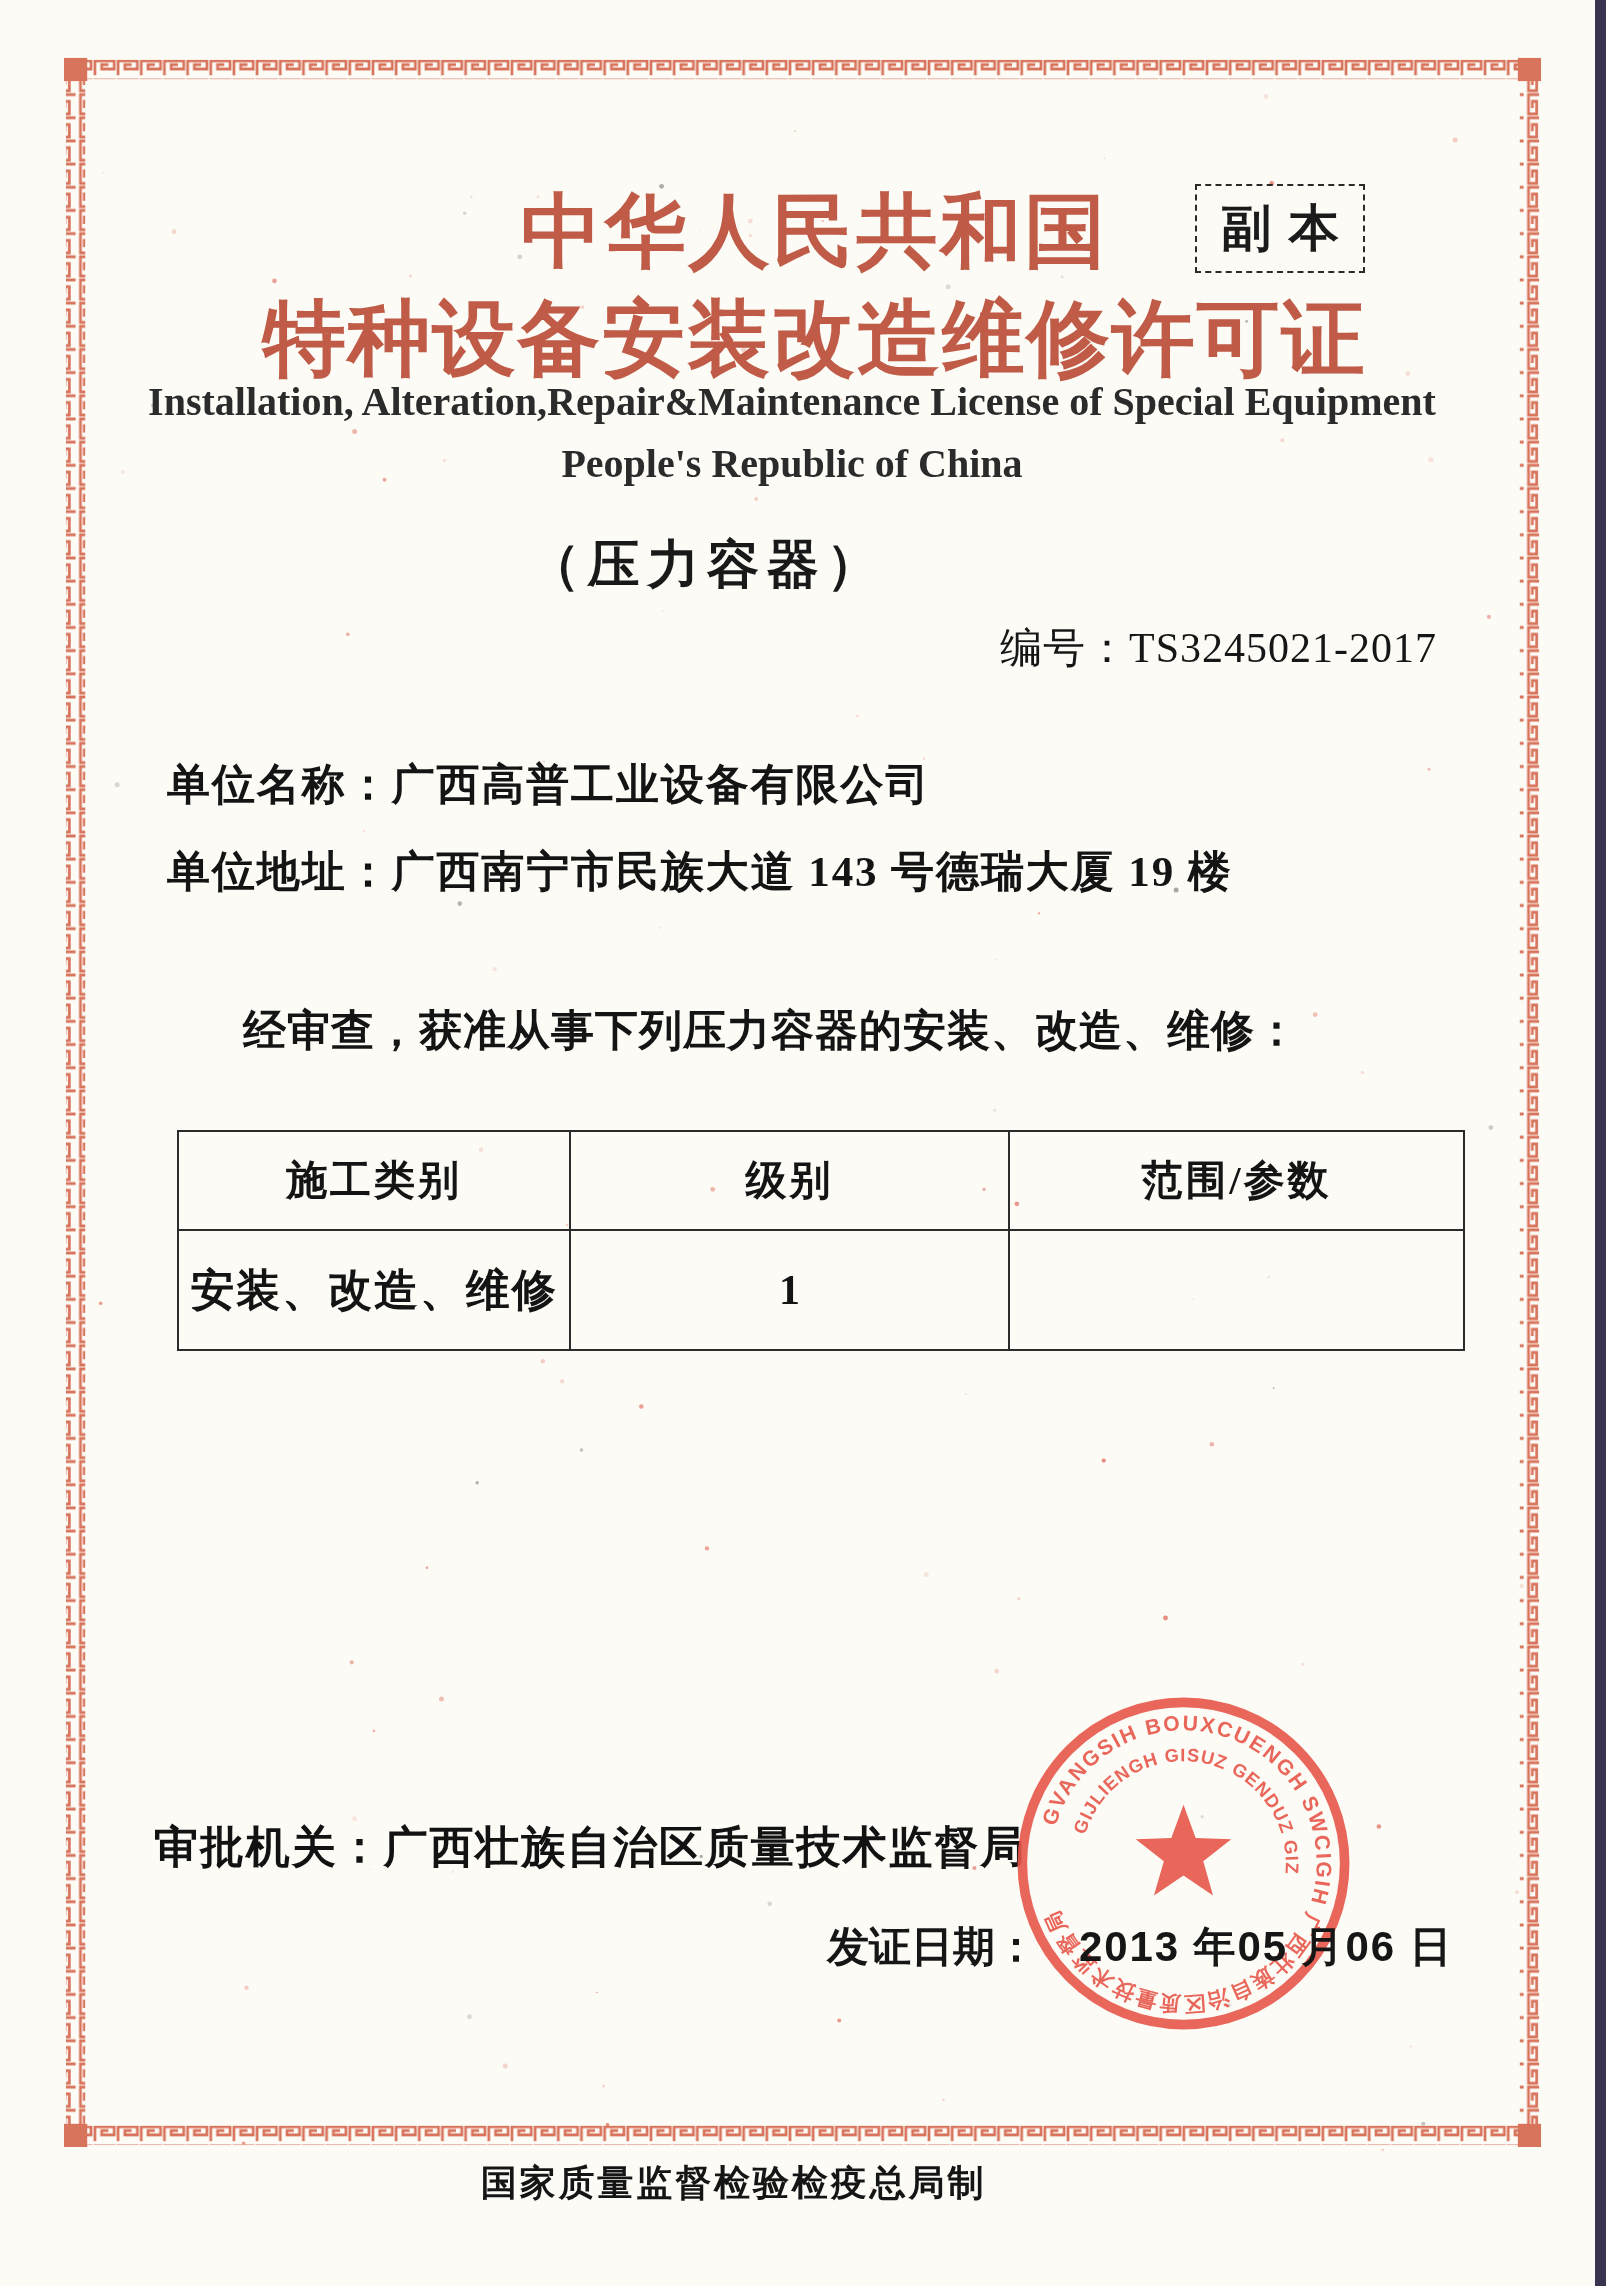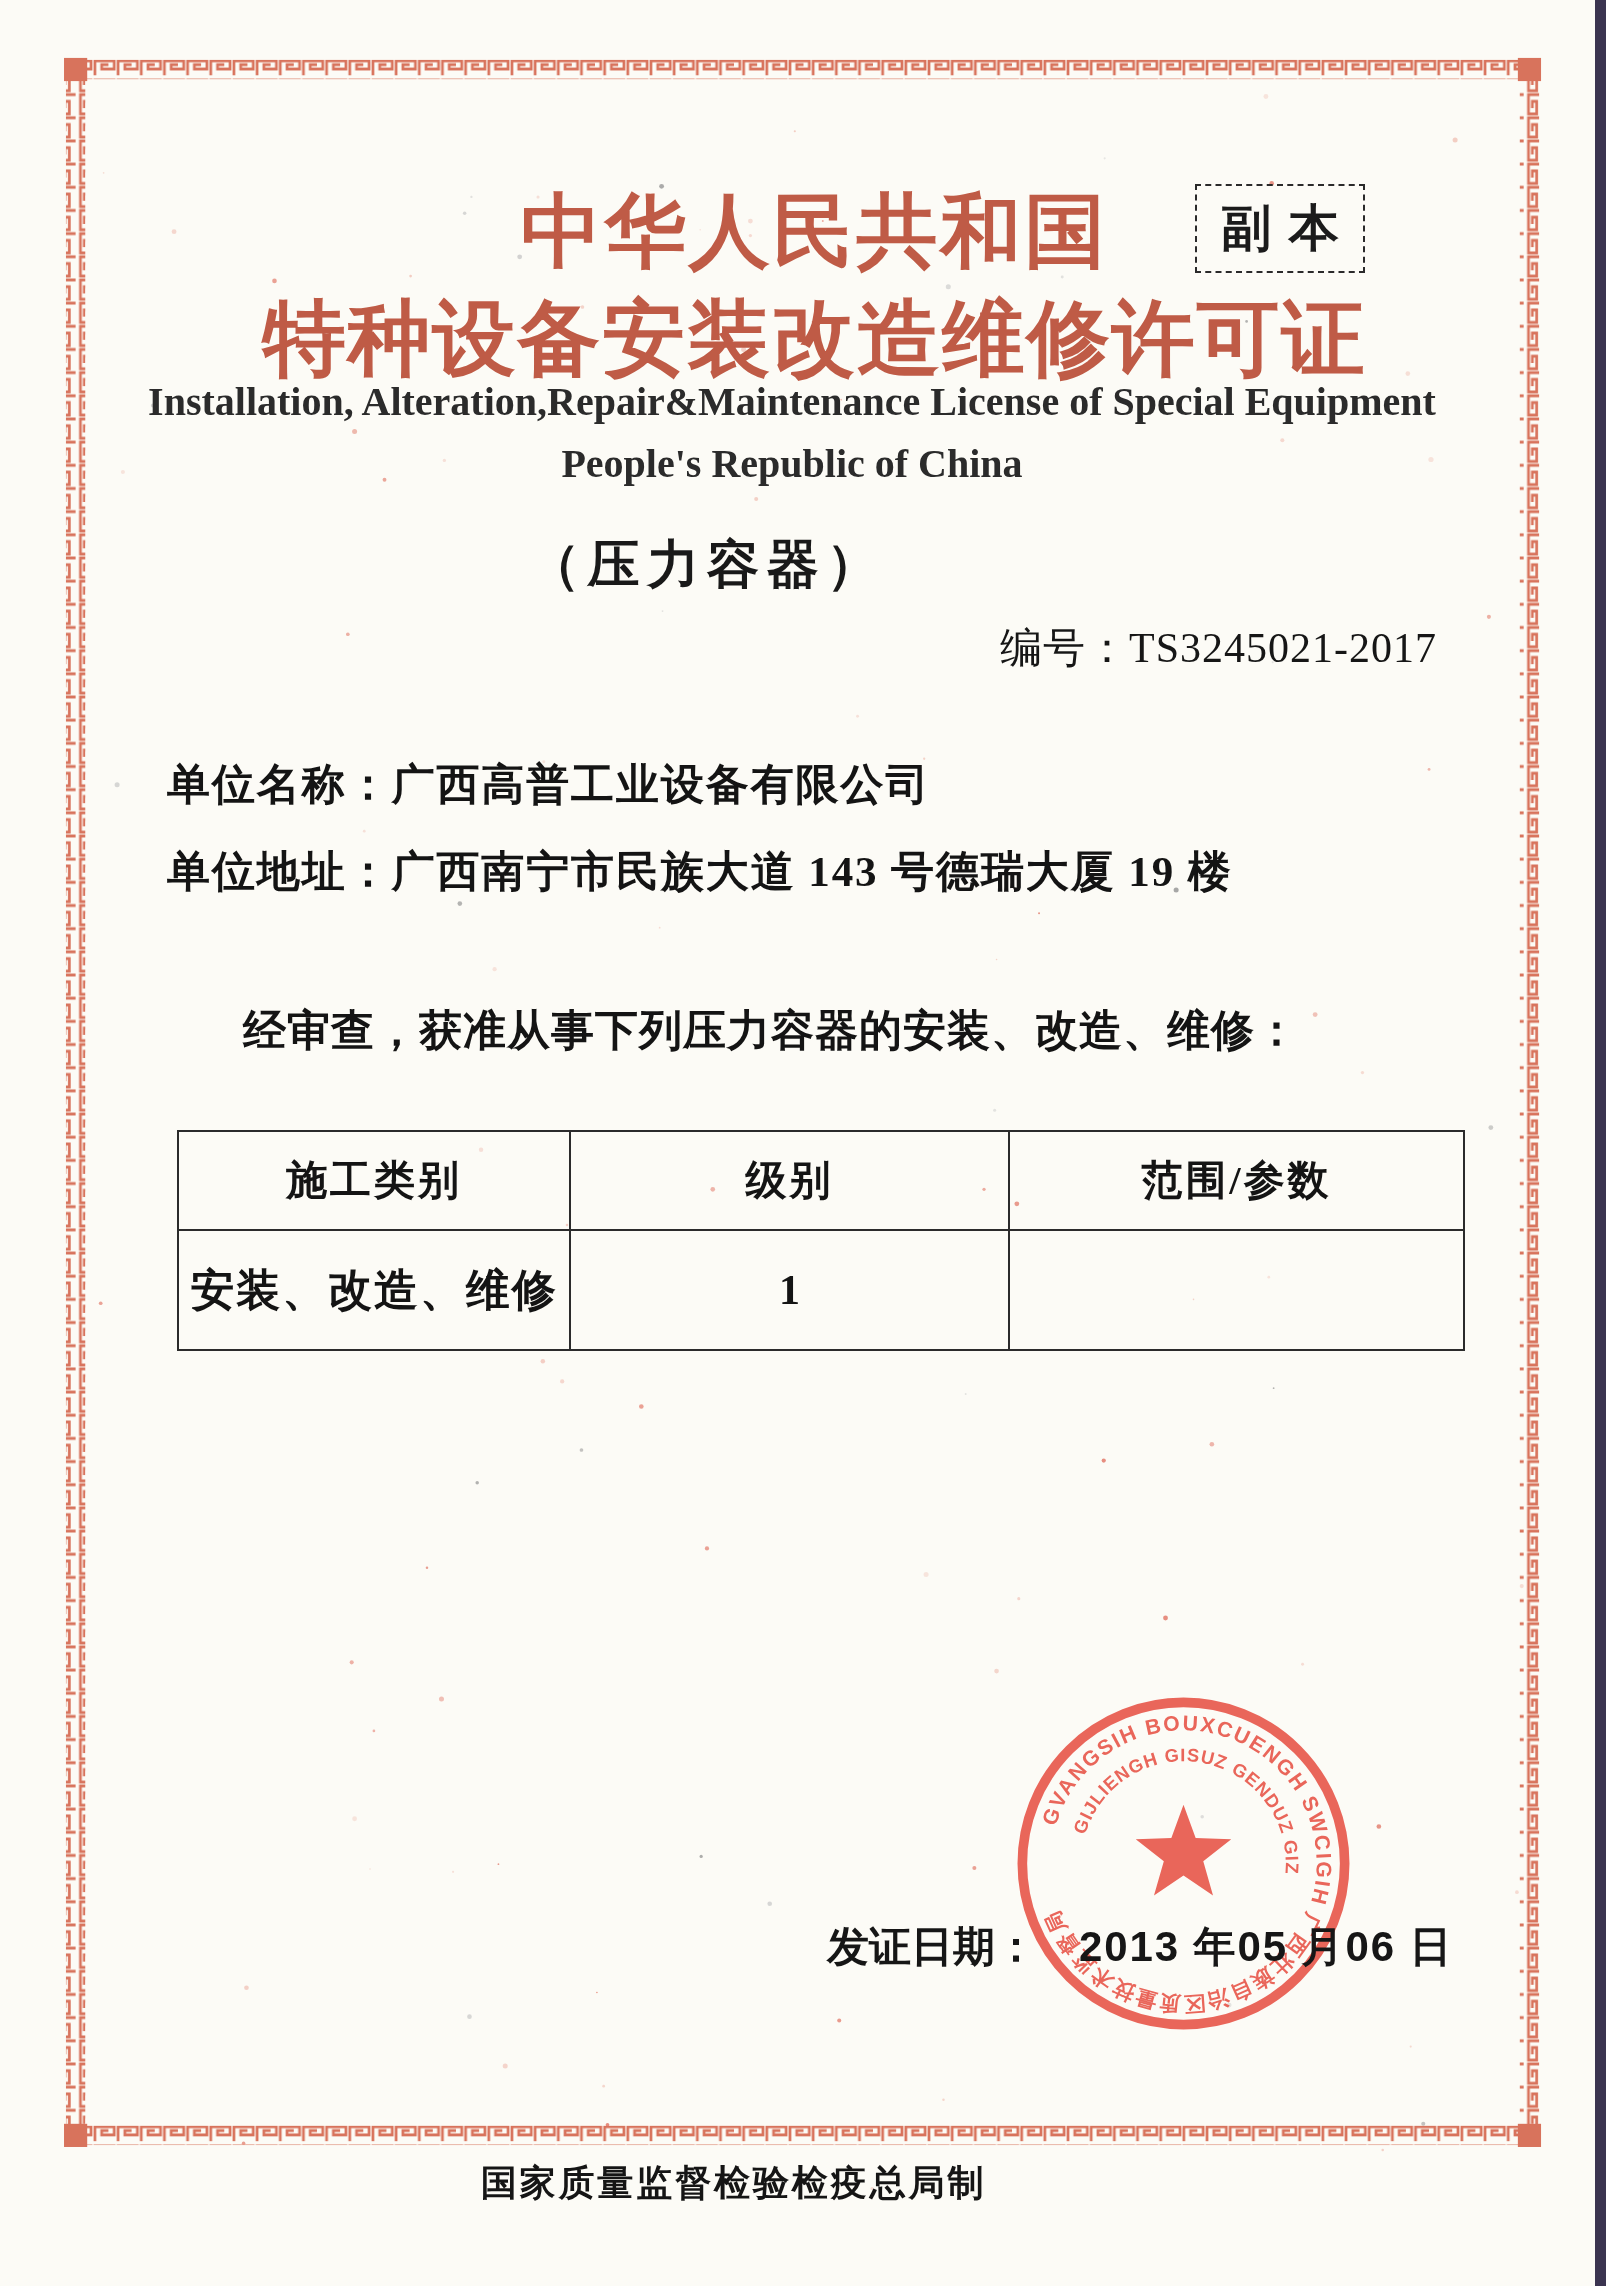--- a/index.html
+++ b/index.html
@@ -261,20 +261,23 @@
       <th>范围/参数</th>
     </tr>
     <tr>
       <td>安装、改造、维修</td>
       <td class="num">1</td>
       <td></td>
     </tr>
   </tbody>
     </table>
 
+  <div class="abs authority-line content">
+    <span>审批机关：</span><span>广西壮族自治区质量技术监督局</span>
+  </div>
 
   <svg class="abs seal-svg" width="359" height="359" viewBox="0 0 372 372">
     <g opacity="0.9">
       <circle cx="186" cy="186" r="167" fill="none" stroke="#e8564a" stroke-width="10"></circle>
       <polygon points="186,125 198.6,159.6 235.5,160.9 206.5,183.6 216.6,219.1 186,198.5 155.4,219.1 165.6,183.6 136.5,160.9 173.4,159.6" fill="#e8564a"></polygon>
       <defs>
         <path id="sealArcOuter" d="M 48,186 a 138,138 0 1,1 276,0 a 138,138 0 1,1 -276,0" fill="none"></path>
         <path id="sealArcInner" d="M 80,186 a 106,106 0 1,1 212,0 a 106,106 0 1,1 -212,0" fill="none"></path>
       </defs>
       <g transform="rotate(16 186 186)" fill="#e8564a" font-family="Liberation Sans, DejaVu Sans, sans-serif" font-weight="bold">

